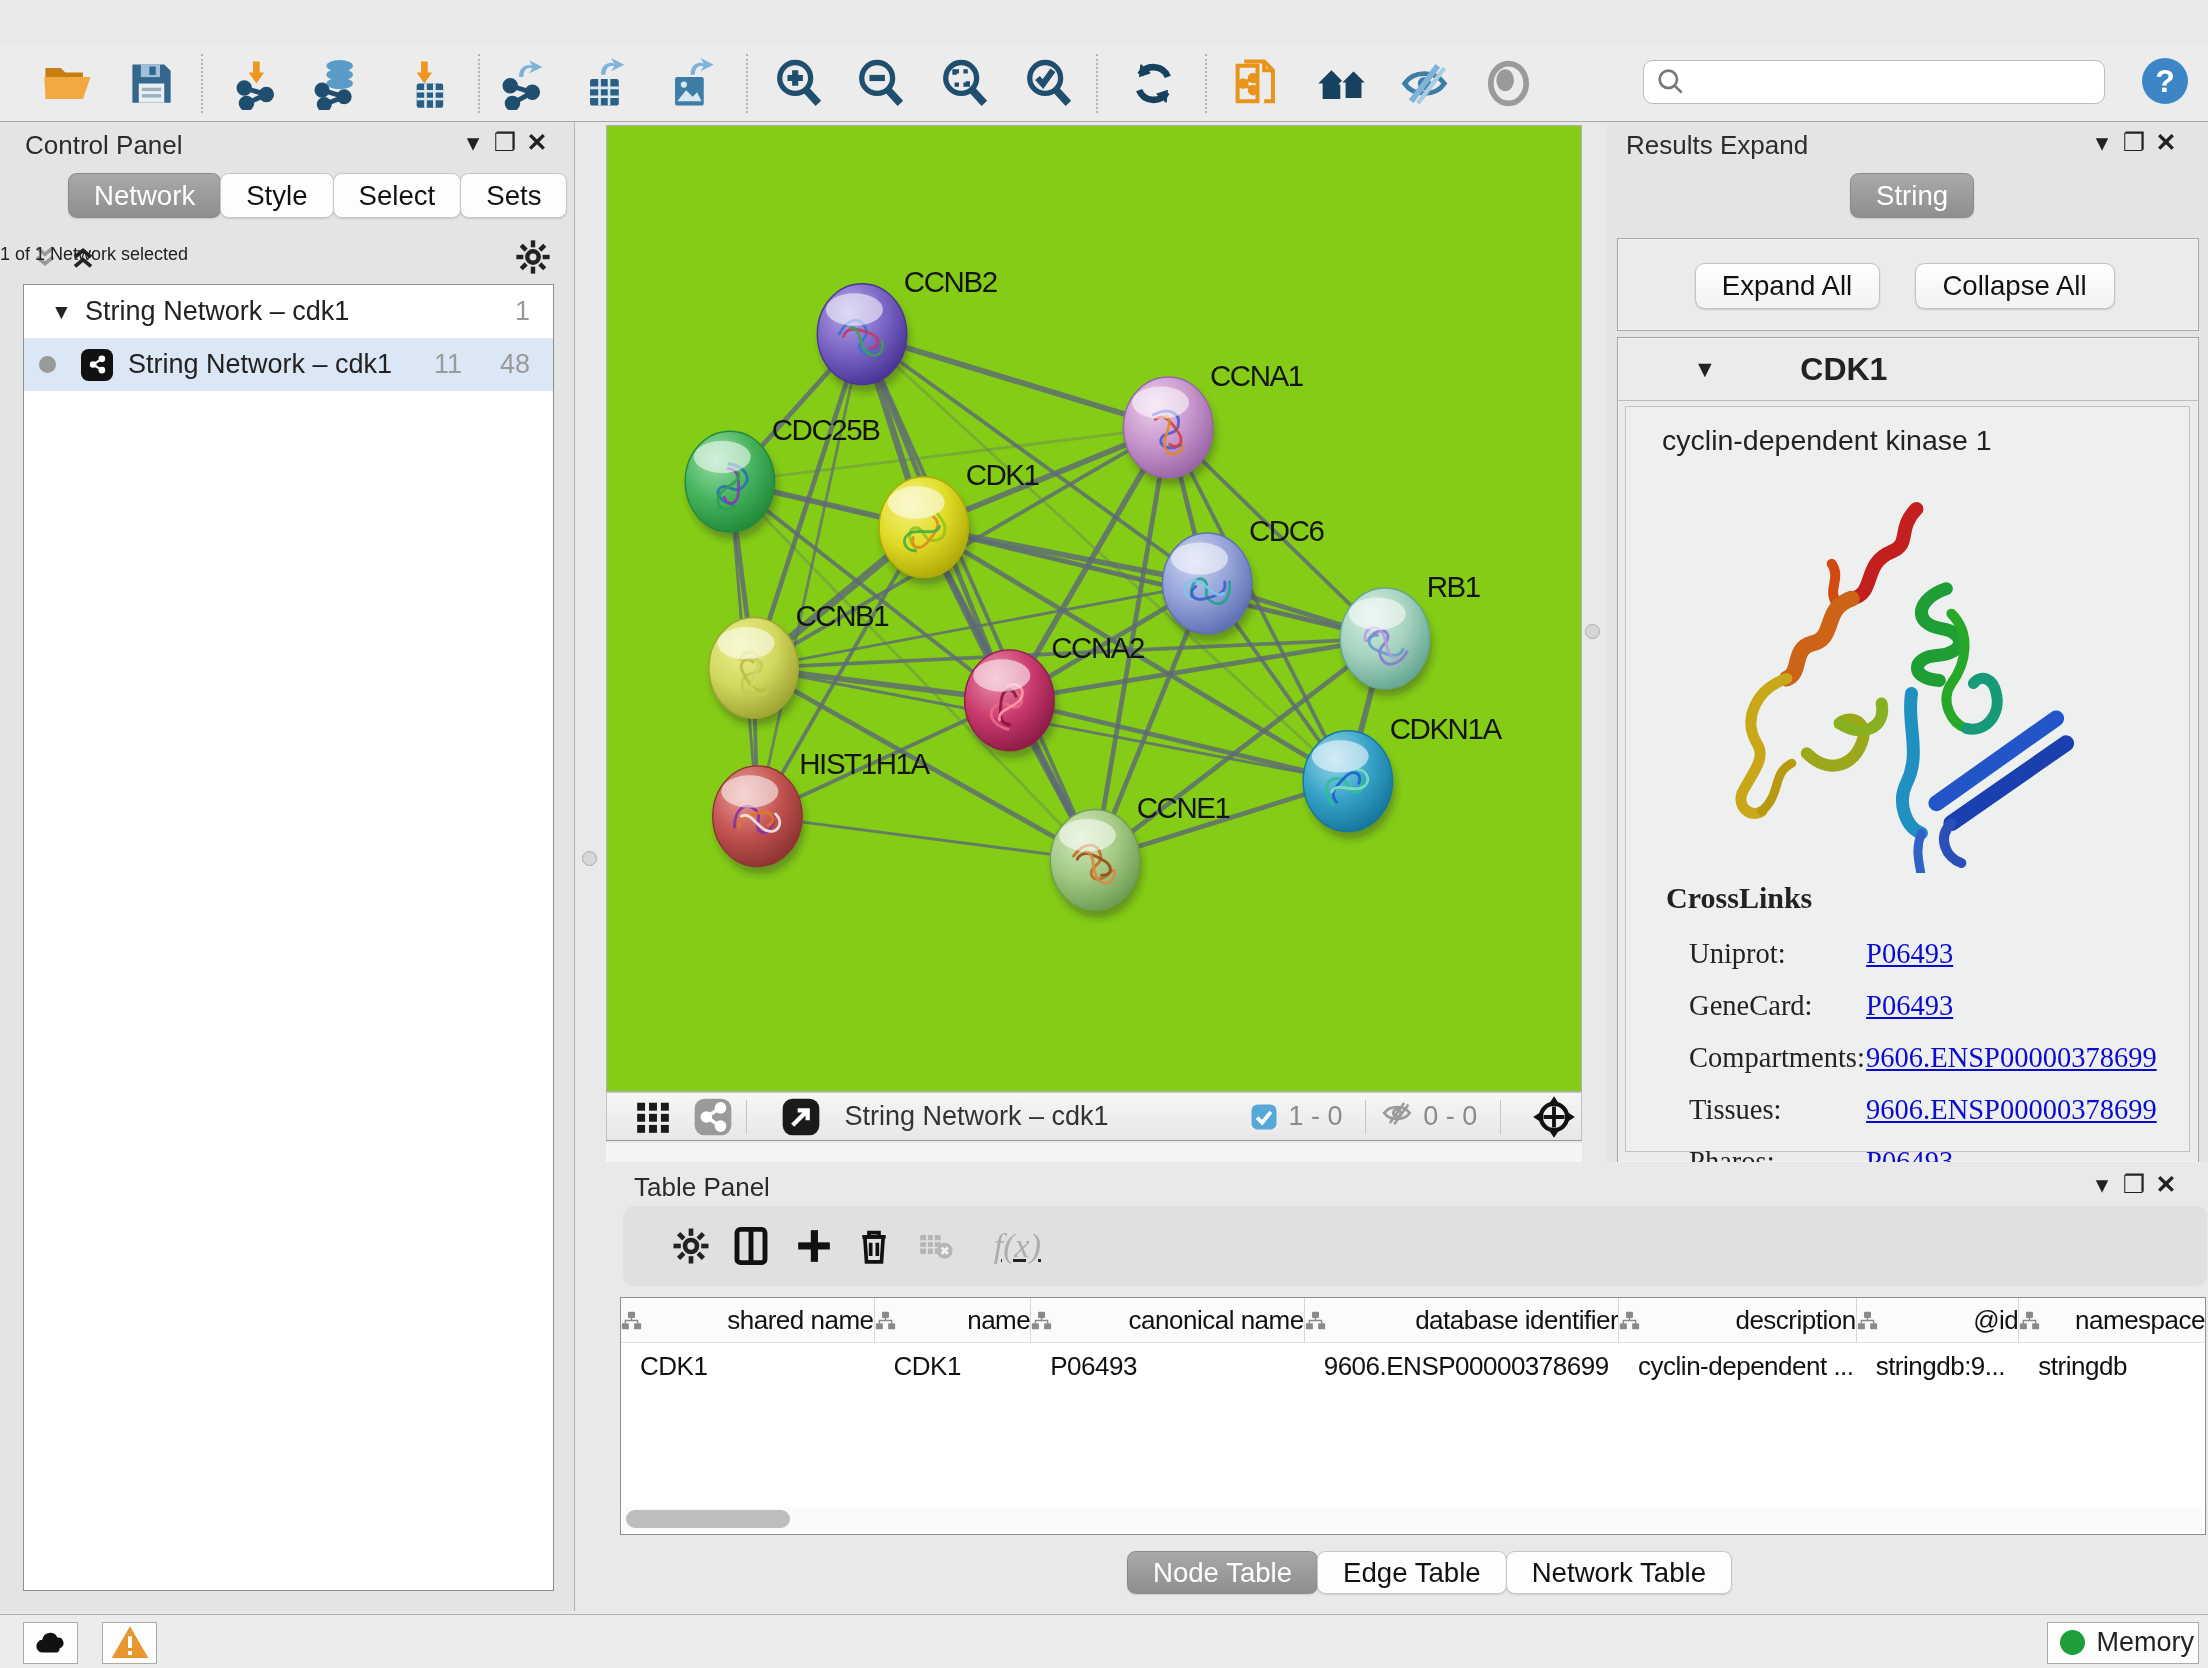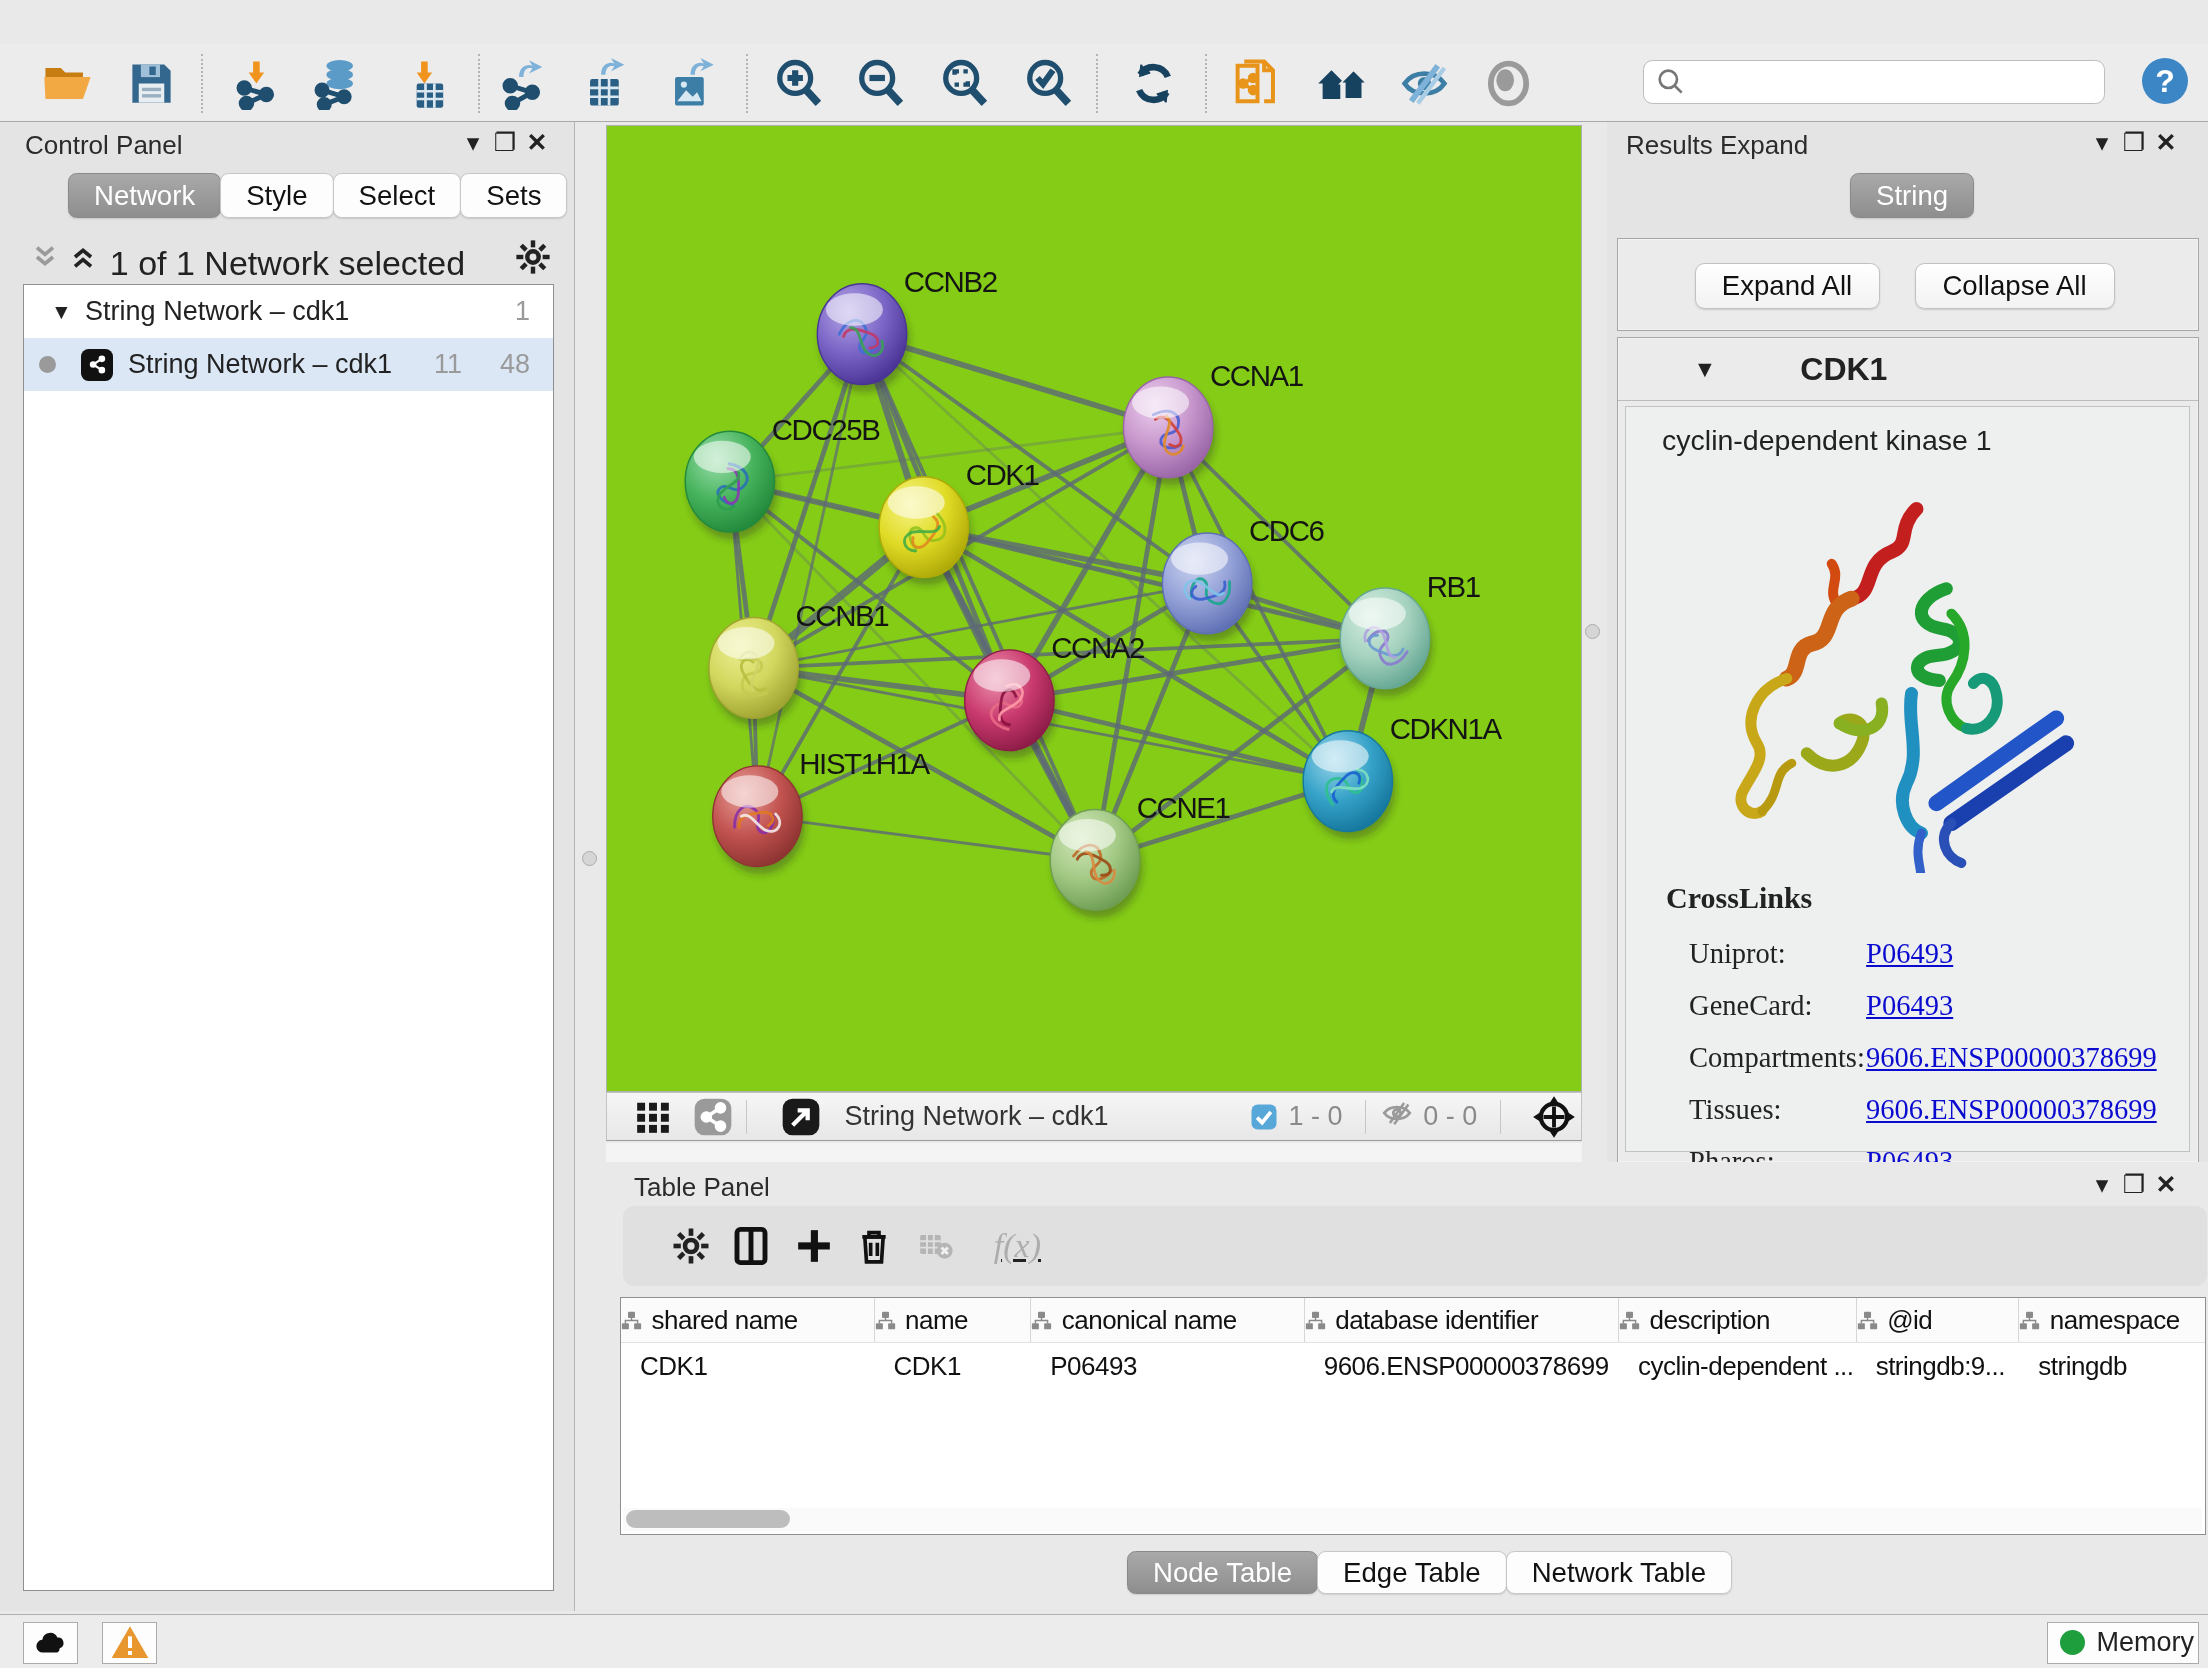--- a/index.html
+++ b/index.html
@@ -53,21 +53,21 @@
   .btn { background:linear-gradient(#ffffff,#f2f2f2); border:1px solid #c2c2c2; border-radius:9.5px;
     font-size:27.6px; color:#111; display:flex; align-items:center; justify-content:center; box-shadow:0 1px 1.9px rgba(0,0,0,.15); }
   .serif { font-family:"Liberation Serif",serif; }
   .xlink { color:#0b0bd0; text-decoration:underline; }
 
   
   .tablebar-box { left:623px; top:1206px; width:1584px; height:80px; background:#e0e0e0; border-radius:11.4px;
     display:flex; align-items:center; padding-left:27px; }
   .tblbtn { width:61px; height:53px; display:flex; align-items:center; justify-content:flex-end;text-decoration:underline; }
   .tbl { left:620px; top:1297px; width:1586px; height:238px; background:#fff; border:1.9px solid #8f8f8f; }
-  .th { display:flex; align-items:center; justify-content:flex-start; gap:9.5px; font-size:26px; letter-spacing:-0.5px;
+  .th { display:flex; align-items:center; justify-content:space-between; gap:9.5px; font-size:26px; letter-spacing:-0.5px;
     color:#111; border-right:1px solid #d7d7d7; height:44px; background:#fbfbfb; overflow:hidden; white-space:nowrap; }
   .td { font-size:26px; letter-spacing:-0.5px; color:#111; padding:7.6px 3.8px 0 19px; height:42px; overflow:hidden; white-space:nowrap; }
   .hscroll { left:623px; top:1508px; width:1579px; height:23px; background:#fafafa; }
   .hthumb { left:2.9px; top:1.9px; width:164px; height:18px; border-radius:9.5px; background:#bdbdbd; }
 
   
   .statusbar { left:0; top:1614px; width:2208px; height:54px; background:#ececec; border-top:1px solid #b0b0b0; }
   .sq-btn { width:55px; height:42px; background:#fdfdfd; border:1px solid #ababab; display:flex; align-items:center; justify-content:center; }
   .mem-btn { width:152px; height:42px; background:#fdfdfd; border:1px solid #ababab; display:flex; align-items:center; justify-content:center; gap:11.4px; font-size:27px;padding-left:8px; }
   .dotgreen { width:25px; height:25px; border-radius:50%; background:#1f9e3d; }
@@ -262,21 +262,21 @@
     <div class="abs" style="left:28.5px; top:119px">
       <svg width="32" height="32" viewBox="0 0 24 24" fill="none" stroke="#9a9a9a" stroke-width="2.8">
           <path d="M6 5 l6 5 6 -5 M6 12 l6 5 6 -5"></path>
         </svg>
     </div>
     <div class="abs" style="left:67px; top:119px">
       <svg width="32" height="32" viewBox="0 0 24 24" fill="none" stroke="#222" stroke-width="2.8">
           <path d="M6 19 l6 -5 6 5 M6 12 l6 -5 6 5"></path>
         </svg>
     </div>
-    <div class="abs" style="left:0; top:122px; width:575px; text-align:center; font-size:34px; color:#222">1 of 1 Network selected</div>
+    <div class="abs" style="left:0; top:122px; width:575px; font-size:18px; color:#222">1 of 1 Network selected</div>
     <div class="abs" style="left:514px; top:116px">
       <svg width="38" height="38" viewBox="0 0 24 24" fill="#222">
         <circle cx="12" cy="12" r="5"></circle>
           <circle cx="12" cy="12" r="2.2" fill="#e4e4e4"></circle>
         <g>
             <rect x="10.6" y="1.5" width="2.8" height="4.4"></rect>
             <rect x="10.6" y="18.1" width="2.8" height="4.4"></rect>
             <rect x="1.5" y="10.6" width="4.4" height="2.8"></rect>
             <rect x="18.1" y="10.6" width="4.4" height="2.8"></rect>
         <rect x="10.6" y="1.5" width="2.8" height="4.4" transform="rotate(45 12 12)"></rect>

